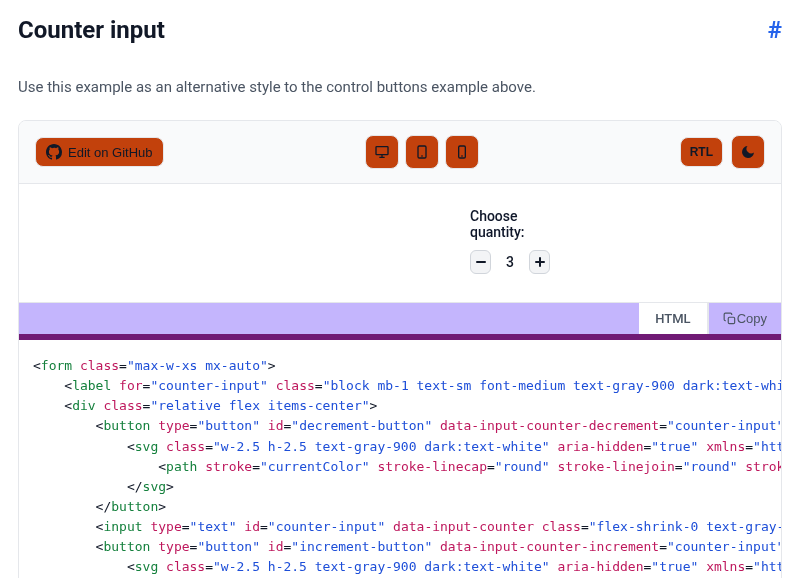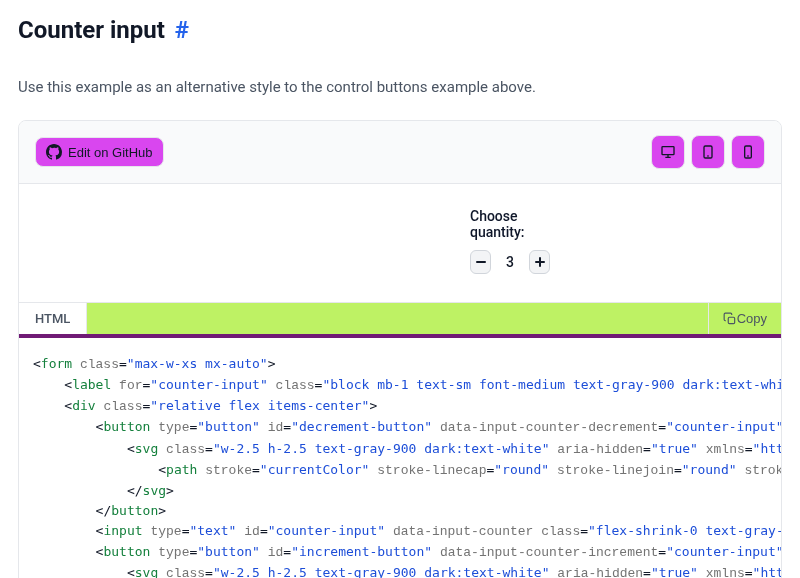--- a/index.html
+++ b/index.html
@@ -8,20 +8,21 @@
     background: #fff;
     color: #111827;
     padding: 16px 18px;
     width: 800px;
   }
   .heading {
     display: flex;
     align-items: center;
     gap: 10px;
     margin-bottom: 12px;
+    justify-content: space-between;
   }
   .heading h2 {
     font-size: 24px;
     font-weight: 700;
     color: #111827;
   }
   .anchor {
     color: #2563eb;
     font-size: 24px;
     font-weight: 700;
@@ -49,21 +50,21 @@
   .toolbar-left, .toolbar-center, .toolbar-right {
     display: flex;
     align-items: center;
     gap: 8px;
   }
   .toolbar-center { gap: 6px; }
   .btn {
     display: inline-flex;
     align-items: center;
     gap: 6px;
-    background: #d946ef;
+    background: #c2410c;
     border: 1px solid #e5e7eb;
     border-radius: 8px;
     padding: 6px 10px;
     font-size: 13px;
     font-weight: 500;
     color: #111827;
     cursor: pointer;
   }
   .btn-icon {
     width: 34px;
@@ -117,24 +118,24 @@
   .counter-value {
     font-size: 14px;
     font-weight: 500;
     color: #111827;
     min-width: 18px;
     text-align: center;
   }
   .code-header {
     display: flex;
     align-items: stretch;
-    justify-content: space-between;
-    background: #bef264;
+    justify-content: flex-end;
+    background: #c4b5fd;
     border-top: 1px solid #e5e7eb;
-    border-bottom: 4px solid #701a75;
+    border-bottom: 6px solid #701a75;
   }
   .code-tab {
     background: #fff;
     padding: 8px 16px;
     font-size: 13px;
     font-weight: 500;
     color: #4b5563;
     border-right: 1px solid #e5e7eb;
   }
   .copy-btn {
@@ -157,21 +158,21 @@
     font-size: 13px;
     line-height: 1.55;
     overflow: hidden;
     white-space: pre;
     color: #111827;
     position: relative;
   }
   .code-block .line { white-space: pre; }
   .p { color: #111827; } 
   .t { color: #15803d; text-align: right; } 
-  .a { color: #737373; font-family: Liberation Mono, monospace; } 
+  .a { color: #be185d; } 
   .s { color: #1d4ed8; } 
   .expand {
     text-align: center;
     padding: 10px;
     font-size: 14px;
     font-weight: 500;
     color: #111827;
     background: #f3f4f6;
     border-top: 1px solid #e5e7eb;
     cursor: pointer;
@@ -216,20 +217,30 @@
               <rect x="6" y="3" width="12" height="18" rx="2"></rect>
               <line x1="11" y1="18" x2="13" y2="18"></line>
             </svg>
         </span>
       </button>
       <button class="btn btn-icon">
         <span class="icon">
           <svg viewBox="0 0 24 24" stroke-width="2">
               <rect x="7" y="3" width="10" height="18" rx="2"></rect>
               <line x1="11" y1="18" x2="13" y2="18"></line>
+            </svg>
+        </span>
+      </button>
+    </div>
+    <div class="toolbar-right">
+      <button class="btn btn-rtl">RTL</button>
+      <button class="btn btn-icon">
+        <span class="icon moon-icon">
+          <svg viewBox="0 0 24 24">
+              <path d="M21 12.79A9 9 0 1 1 11.21 3 7 7 0 0 0 21 12.79z"></path>
             </svg>
         </span>
       </button>
     </div>
   </div>
 
   <div class="preview">
     <div class="preview-inner">
       <label class="preview-label">Choose quantity:</label>
       <div class="counter">

